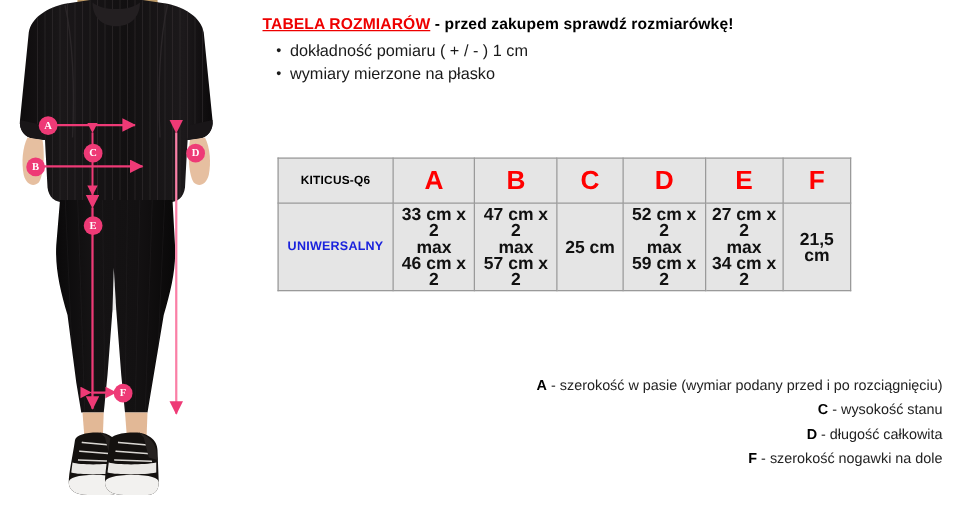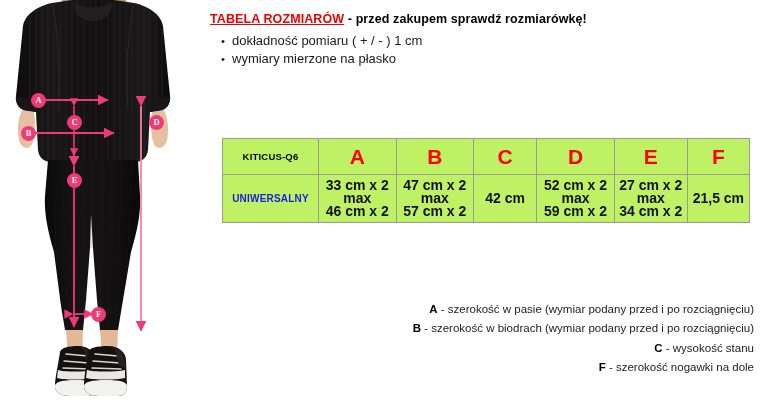--- a/index.html
+++ b/index.html
@@ -47,24 +47,24 @@
     font-size: 13px; font-weight: normal; color: #1a1a1a;
     line-height: 18px; list-style: none; position: relative;
   }
   .bullets li::before {
     content: "\2022"; position: absolute; left: -11px; top: 0;
     font-size: 11.5px; color: #1a1a1a;
   }
 
   
   .size-table {
-    position: absolute; left: 36px; top: 138px;
+    position: absolute; left: 36px; top: 126px;
     border-collapse: collapse;
-    width: 528px;
-    background: #bef264;
+    width: 459px;
+    background: #e5e5e5;
   }
   .size-table td {
     border: 1px solid #9a9a9a;
     text-align: center;
     vertical-align: middle;
     padding: 2px 1px;
   }
   .size-table tr.hdr td { height: 36px; }
   .size-table tr.row td { height: 48px; }
 
@@ -287,29 +287,29 @@
           <td class="cell-letter col-b">B</td>
           <td class="cell-letter col-c">C</td>
           <td class="cell-letter col-d">D</td>
           <td class="cell-letter col-e">E</td>
           <td class="cell-letter col-f">F</td>
         </tr>
         <tr class="row">
           <td class="cell-size">UNIWERSALNY</td>
           <td class="cell-val">33 cm x 2<br>max<br>46 cm x 2</td>
           <td class="cell-val">47 cm x 2<br>max<br>57 cm x 2</td>
-          <td class="cell-val">42 cm</td>
+          <td class="cell-val">25 cm</td>
           <td class="cell-val">52 cm x 2<br>max<br>59 cm x 2</td>
           <td class="cell-val">27 cm x 2<br>max<br>34 cm x 2</td>
           <td class="cell-val">21,5 cm</td>
         </tr>
       </tbody>
     </table>
 
     <div class="legend">
       <div class="legend-row"><b>A</b><span> - szerokość w pasie (wymiar podany przed i po rozciągnięciu)</span></div>
-      <div class="legend-row"><b>B</b><span> - szerokość w biodrach (wymiar podany przed i po rozciągnięciu)</span></div>
       <div class="legend-row"><b>C</b><span> - wysokość stanu</span></div>
+      <div class="legend-row"><b>D</b><span> - długość całkowita</span></div>
       <div class="legend-row"><b>F</b><span> - szerokość nogawki na dole</span></div>
     </div>
 
   </div>
 </div>
 
 </body></html>

